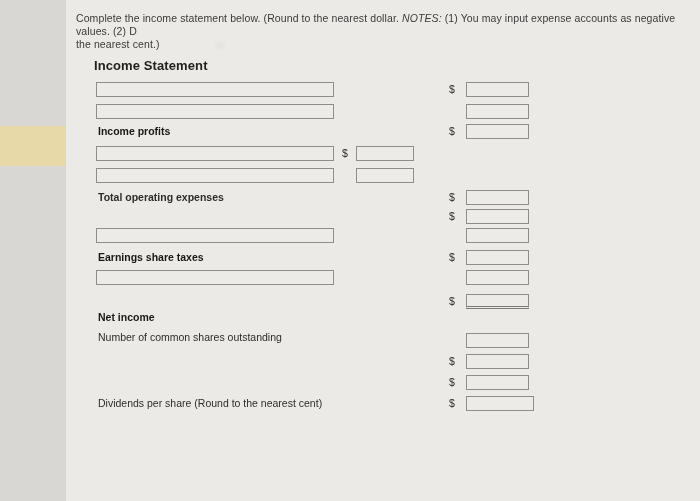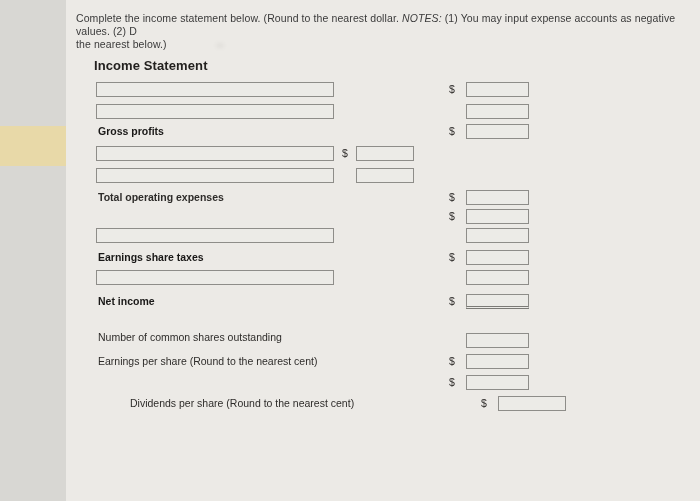--- a/index.html
+++ b/index.html
@@ -123,42 +123,42 @@
 
 <div class="page">
 
   <div class="left-strip"></div>
   <div class="left-accent"></div>
 
   <div class="sheet">
 
     <div class="instructions">
       <span>Complete the income statement below.  (Round to the nearest dollar. </span><span class="ital">NOTES:</span><span> (1) You may input expense accounts as negative values. (2) D</span><br>
-      <span>the nearest below.)</span>
+      <span>the nearest cent.)</span>
     </div>
 
     <div class="smudge" style="left:150px; top:43px; width:8px; height:5px;"></div>
 
     <div class="content">
 
       <div class="title">Income Statement</div>
 
       <div class="row" style="height:22px;">
         <input class="box wide" style="top: 3px;" value="">
         <span class="dollar" style="left:355px; top:4px;">$</span>
         <input class="box right" style="left: 372px; top: 3px;" value="">
       </div>
 
       <div class="row" style="height:22px;">
         <input class="box wide" style="top: 3px;" value="">
         <input class="box right" style="left: 372px; top: 3px;" value="">
       </div>
 
       <div class="row" style="height:20px;">
-        <span class="lbl bold" style="top:2px;">Gross profits</span>
+        <span class="lbl bold" style="top:2px;">Income profits</span>
         <input class="box right" style="left: 372px; top: 1px;" value="">
         <span class="dollar" style="left:355px; top:2px;">$</span>
       </div>
 
       <div class="row" style="height:22px;">
         <input class="box wide" style="top: 3px;" value="">
         <span class="dollar" style="left:248px; top:4px;">$</span>
         <input class="box mid" style="left: 262px; top: 3px;" value="">
       </div>
 
@@ -188,42 +188,41 @@
         <span class="dollar" style="left:355px; top:2px;">$</span>
         <input class="box right" style="left: 372px; top: 1px;" value="">
       </div>
 
       <div class="row" style="height:23px;">
         <input class="box wide" style="top: 2px;" value="">
         <input class="box right" style="left: 372px; top: 2px;" value="">
       </div>
 
       <div class="row" style="height:26px;">
-        <span class="lbl bold" style="top:4px;">Net income</span>
+        <span class="lbl bold" style="top:20px;">Net income</span>
         <span class="dollar" style="left:355px; top:4px;">$</span>
         <input class="box right underline-dbl" style="left: 372px; top: 3px;" value="">
       </div>
 
       <div class="row" style="height:21px; margin-top:14px;">
         <span class="lbl" style="top:0;">Number of common shares outstanding</span>
         <input class="box right" style="left: 372px; top: 2px;" value="">
       </div>
 
       <div class="row" style="height:21px;">
-        <span class="lbl" style="top:3px;">Earnings per share (Round to the nearest cent)</span>
         <span class="dollar" style="left:355px; top:3px;">$</span>
         <input class="box right" style="left: 372px; top: 2px;">
       </div>
 
       <div class="row" style="height:21px;">
         <span class="dollar" style="left:355px; top:3px;">$</span>
         <input class="box right" style="left: 372px; top: 2px;">
       </div>
 
-      <div class="row" style="height:21px;margin-left:32px;">
+      <div class="row" style="height:21px;">
         <span class="lbl" style="top:3px;">Dividends per share (Round to the nearest cent)</span>
         <span class="dollar" style="left:355px; top:3px;">$</span>
         <input class="box right" style="left: 372px; top: 2px; width: 68px;">
       </div>
 
     </div>
   </div>
 </div>
 
 </body></html>

